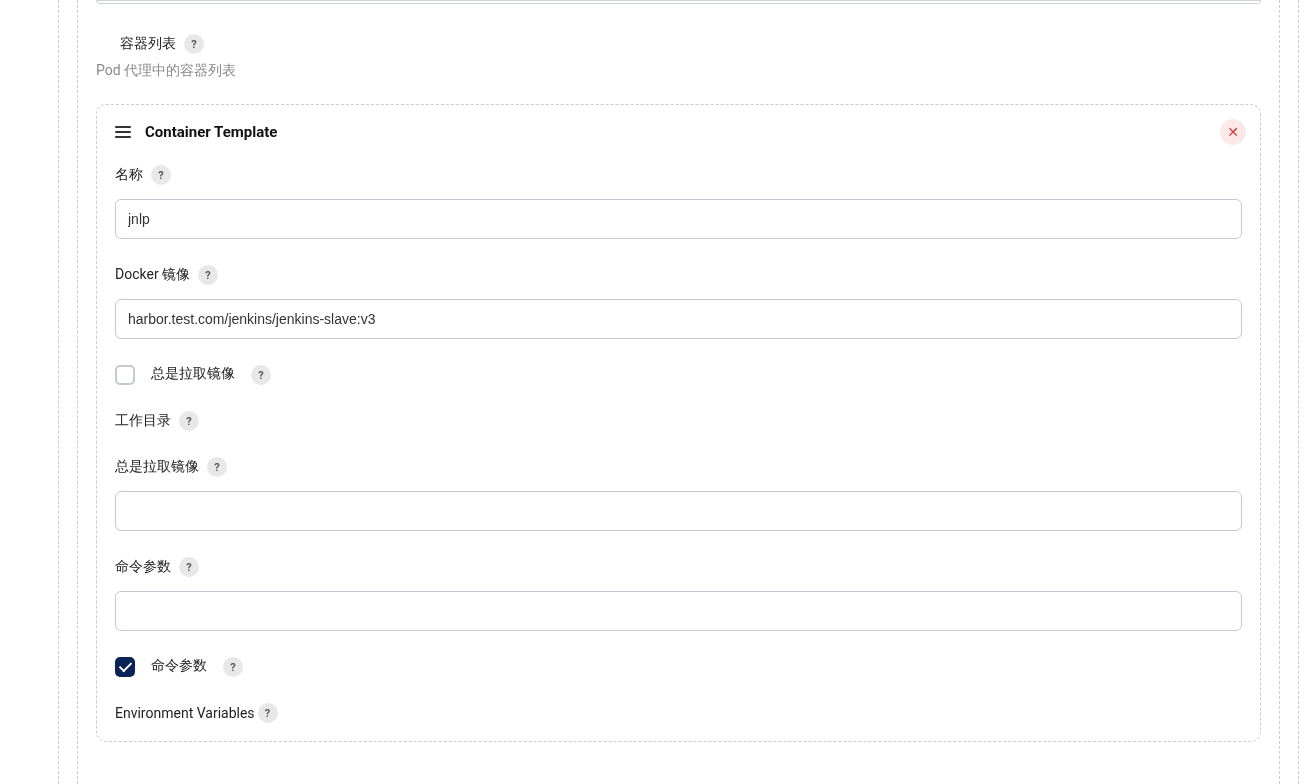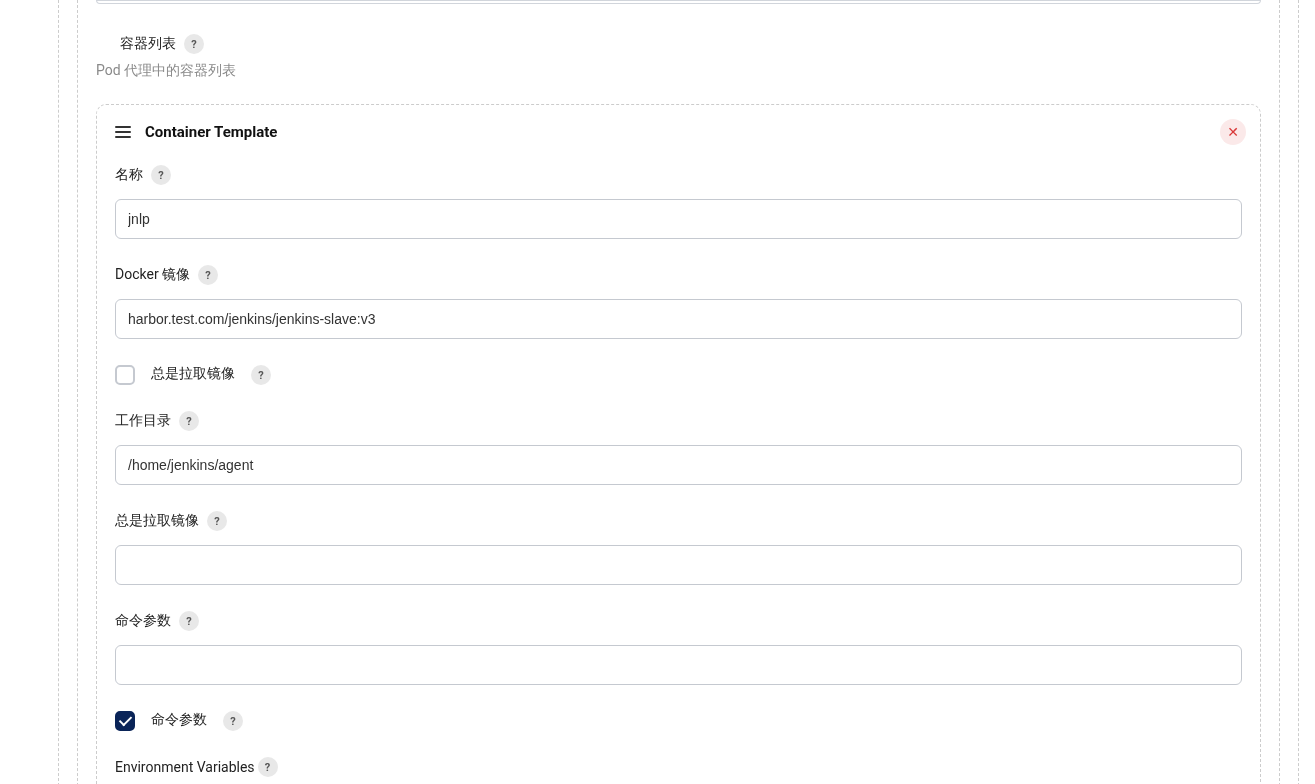--- a/index.html
+++ b/index.html
@@ -232,21 +232,20 @@
         <div class="checkbox"></div>
         <span class="checkbox-label">总是拉取镜像</span>
         <span class="help-icon">?</span>
       </div>
 
       <div class="form-group">
         <div class="form-label-row">
           <span class="form-label">工作目录</span>
           <span class="help-icon">?</span>
         </div>
-        <input type="text" class="text-input" value="/home/jenkins/agent" style="">
       </div>
 
       <div class="form-group">
         <div class="form-label-row">
           <span class="form-label">总是拉取镜像</span>
           <span class="help-icon">?</span>
         </div>
         <input type="text" class="text-input" value="" style="">
       </div>
 

